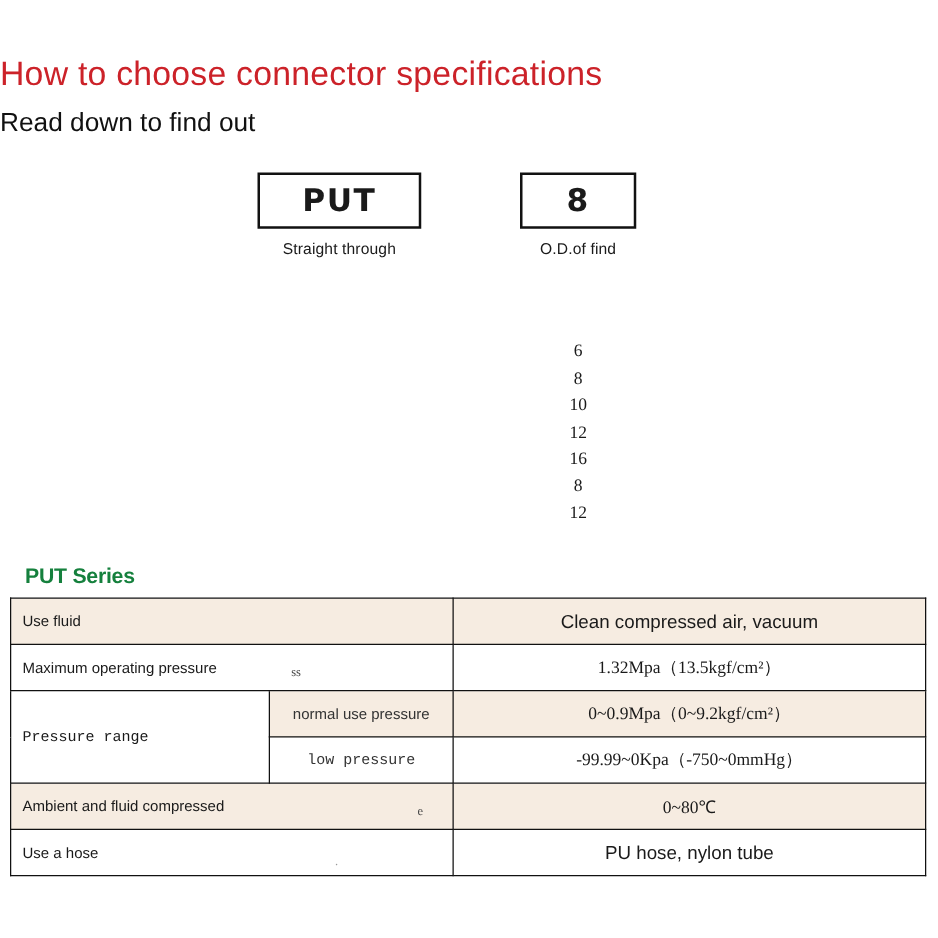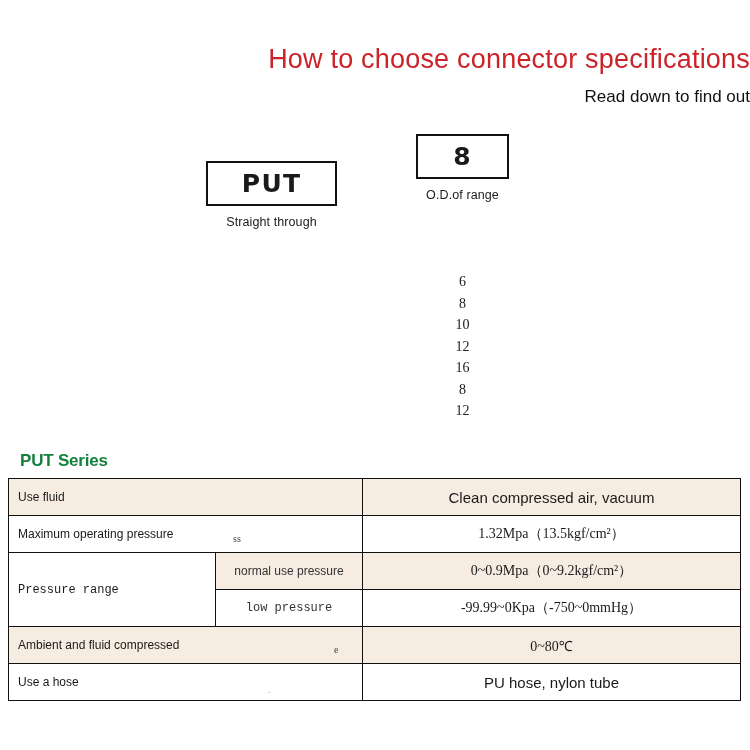--- a/index.html
+++ b/index.html
@@ -11,49 +11,49 @@
     height: 750px;
     background: #ffffff;
     font-family: "Liberation Sans", sans-serif;
     color: #1a1a1a;
     overflow: hidden;
     position: relative;
   }
 
   
   .header {
-    text-align: right;
+    text-align: left;
     padding-top: 44px;
   }
   .title {
     color: #cc2229;
     font-size: 27px;
     font-weight: 400;
     letter-spacing: 0.2px;
     line-height: 1.15;
   }
   .subtitle {
     color: #111111;
-    font-size: 17px;
+    font-size: 21px;
     font-weight: 400;
     margin-top: 12px;
     line-height: 1.15;
   }
 
   
   .code-row {
     position: relative;
     height: 86px;
     margin-top: 27px;
   }
   .code-group {
     position: absolute;
     text-align: center;
   }
-  .code-group.g1 { left: 206px; width: 131px; margin-top: 27px; }
+  .code-group.g1 { left: 206px; width: 131px; }
   .code-group.g2 { left: 416px; width: 93px; }
 
   .code-box {
     border: 2px solid #111111;
     background: #ffffff;
     height: 41px;
     line-height: 41px;
     font-size: 25px;
     font-weight: bold;
     letter-spacing: 1.2px;
@@ -156,21 +156,21 @@
 
 <div class="code-row">
 
   <div class="code-group g1">
     <div class="code-box">PUT</div>
     <div class="code-caption">Straight through</div>
   </div>
 
   <div class="code-group g2">
     <div class="code-box">8</div>
-    <div class="code-caption">O.D.of range</div>
+    <div class="code-caption">O.D.of find</div>
   </div>
 
 </div>
 
 <div class="options">
   <div class="option-item">6</div>
   <div class="option-item">8</div>
   <div class="option-item">10</div>
   <div class="option-item">12</div>
   <div class="option-item">16</div>

